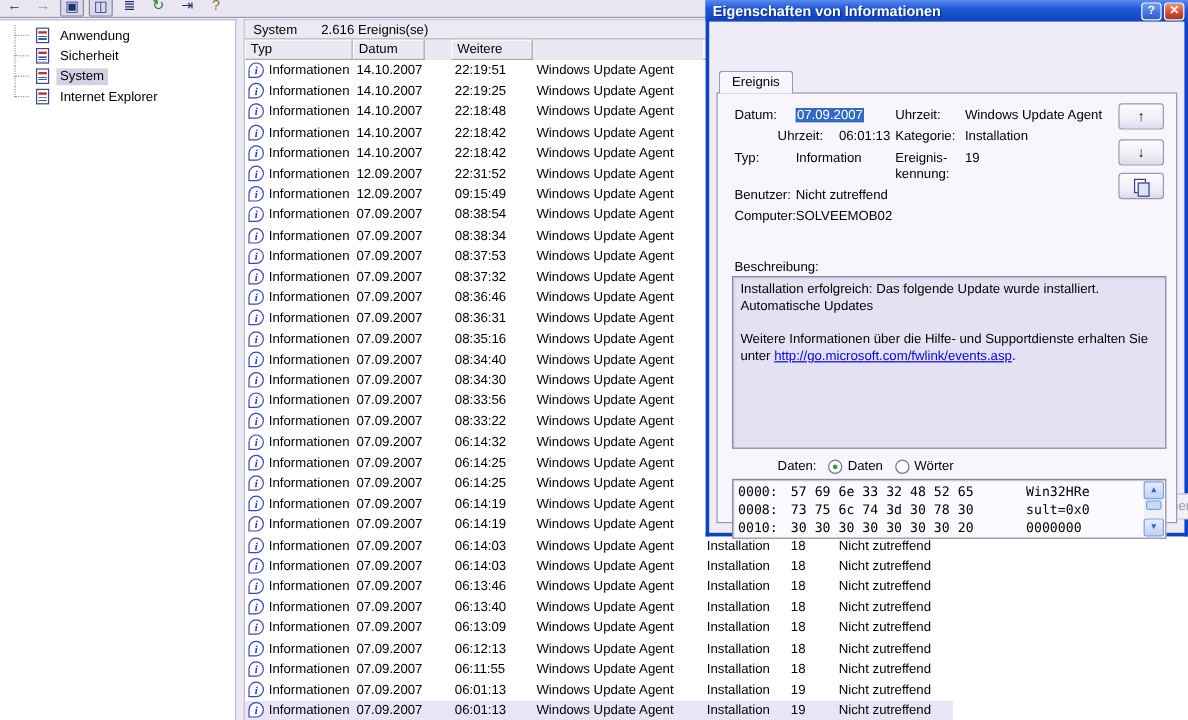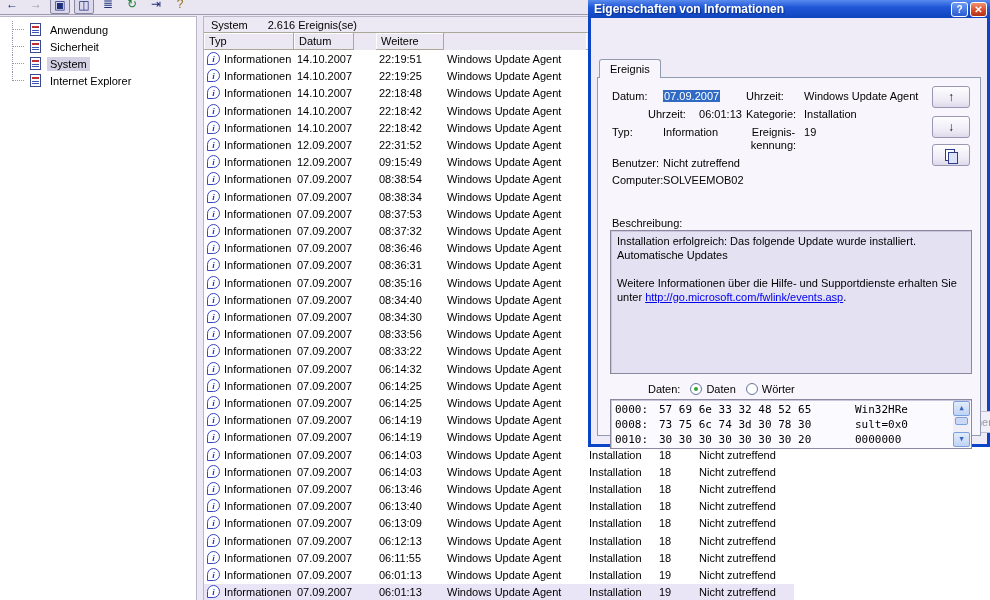--- a/index.html
+++ b/index.html
@@ -627,21 +627,21 @@
       </div>
       <div class="fld" style="left:148px; top:30px;">
         <span class="lab" style="width:55px">Kategorie:</span>
         <span>Installation</span>
       </div>
       <div class="fld" style="left:14px; top:48px;">
         <span class="lab" style="width:48px">Typ:</span>
         <span>Information</span>
       </div>
       <div class="fld" style="left:148px; top:48px; line-height:13px;">
-        <span class="lab" style="width:55px; vertical-align:top;text-align:center;">
+        <span class="lab" style="width:55px; vertical-align:top;">
           <span>Ereignis-</span><br>
           <span>kennung:</span>
         </span>
         <span style="vertical-align:top">19</span>
       </div>
       <div class="fld" style="left:14px; top:79px;">
         <span class="lab" style="width:48px">Benutzer:</span>
         <span>Nicht zutreffend</span>
       </div>
       <div class="fld" style="left:14px; top:96px;">

